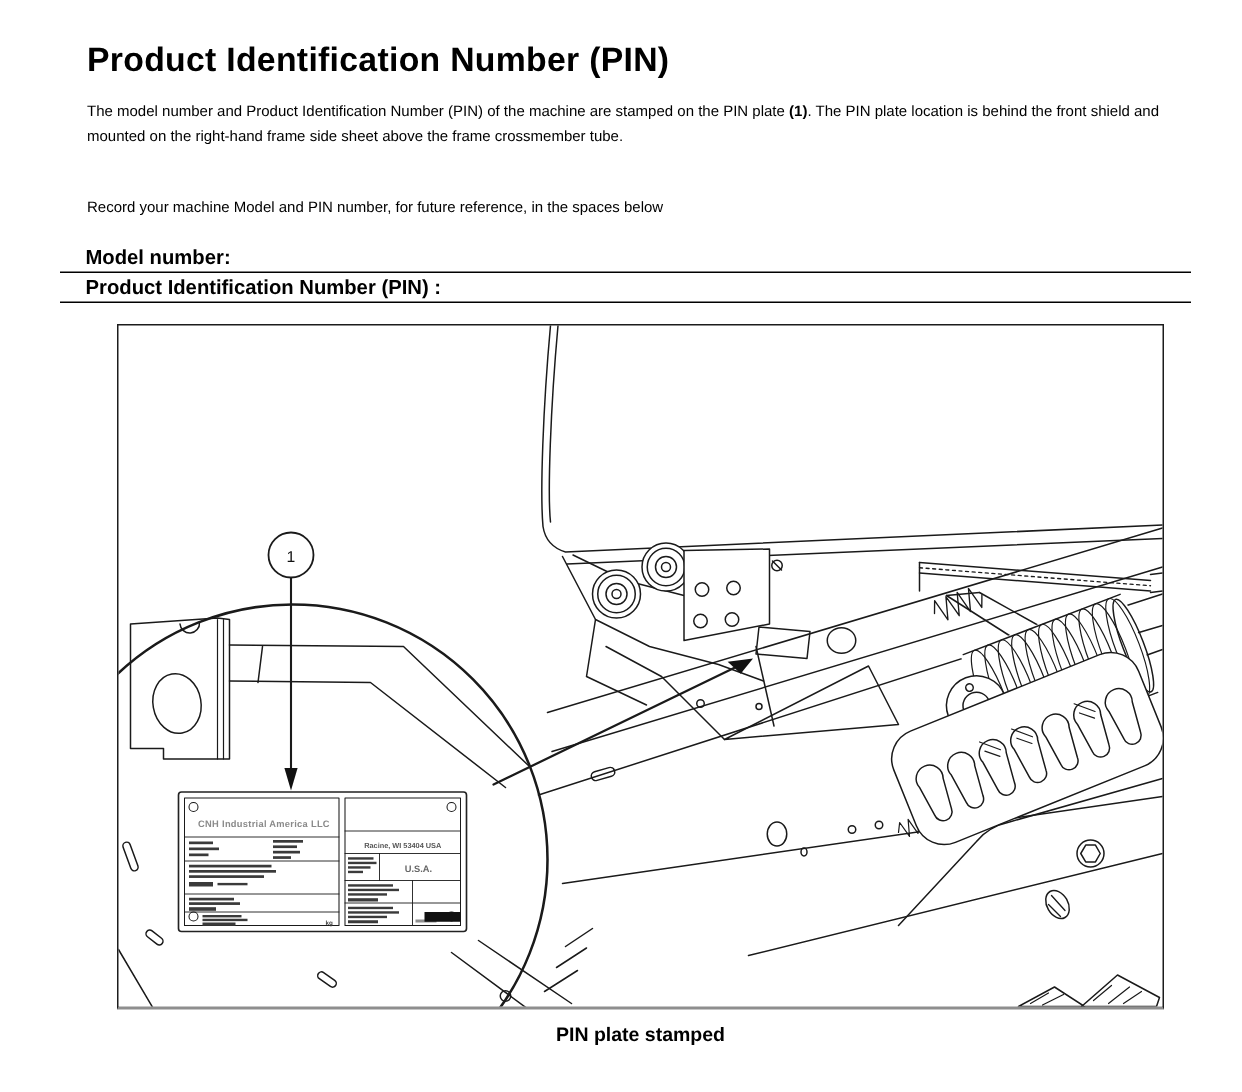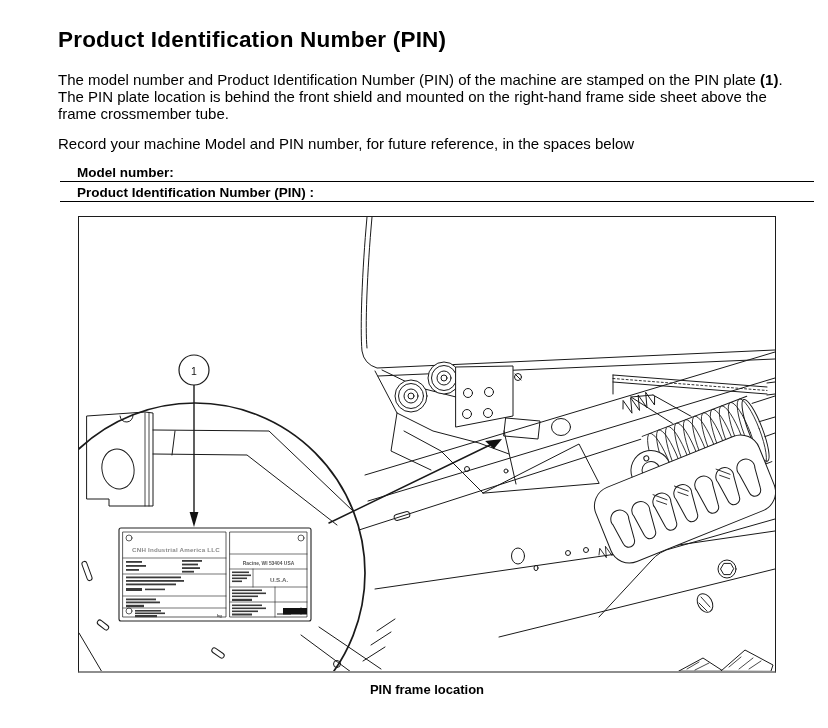--- a/index.html
+++ b/index.html
@@ -1,22 +1,22 @@
 <!DOCTYPE html>
 <html><head>
 <meta charset="utf-8">
 <style>
   html,body{margin:0;padding:0;background:#fff;}
   body{width:828px;height:728px;position:relative;overflow:hidden;
        font-family:"Liberation Sans",sans-serif;color:#000;}
   .title{position:absolute;left:58px;top:12px;font-size:22.5px;font-weight:700;letter-spacing:.2px;}
-  .body-p{position:absolute;left:58px;width:740px;font-size:15px;line-height:17px;}
+  .body-p{position:absolute;left:58px;width:740px;font-size:10px;line-height:17px;}
   .p1{top:56px;}
   .p2{top:120px;}
-  .field{position:absolute;left:60px;width:754px;height:18px;border-bottom:1.8px solid #000;}
+  .field{position:absolute;left:40px;width:754px;height:18px;border-bottom:1.8px solid #000;}
   .f1{top:163px;}
   .f2{top:183px;}
   .flabel{display:inline-block;padding-left:17px;font-size:13.5px;font-weight:bold;line-height:18px;}
   .figbox{position:absolute;left:78px;top:216px;width:696px;height:454px;
           border:1.5px solid #1c1c1c;border-bottom:2.5px solid #8e8e8e;background:#fff;}
   .figbox svg{display:block;width:696px;height:454px;}
   .caption{position:absolute;left:78px;top:682px;width:698px;text-align:center;
            font-size:13px;font-weight:bold;}
   
   g.art{stroke:#1a1a1a;fill:none;stroke-width:1;stroke-linecap:round;stroke-linejoin:round;}
@@ -256,15 +256,15 @@
     <g class="art">
       <path d="M115,168 L115,296" stroke-width="1.4"></path>
       <polygon points="115,310 110.6,295 119.4,295" fill="#111" stroke="none"></polygon>
       <circle cx="115" cy="153" r="15" fill="#fff" stroke-width="1.2"></circle>
       <text class="callout-num" x="115" y="157.5">1</text>
     </g>
 
   </svg>
   </figure>
 
-  <div class="caption">PIN frame location</div>
+  <div class="caption">PIN plate stamped</div>
 
 </div>
 
 </body></html>

